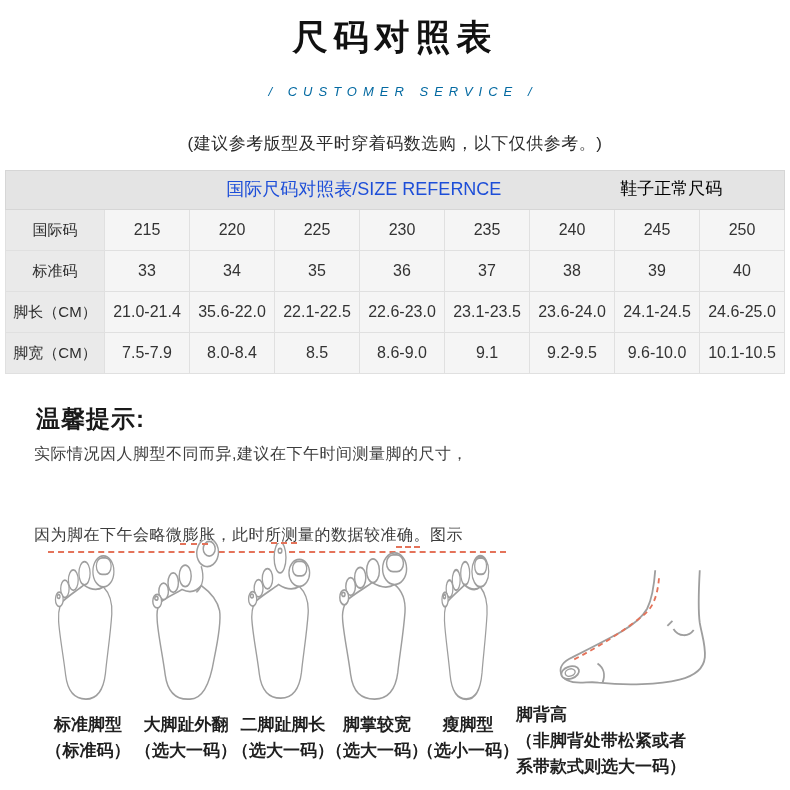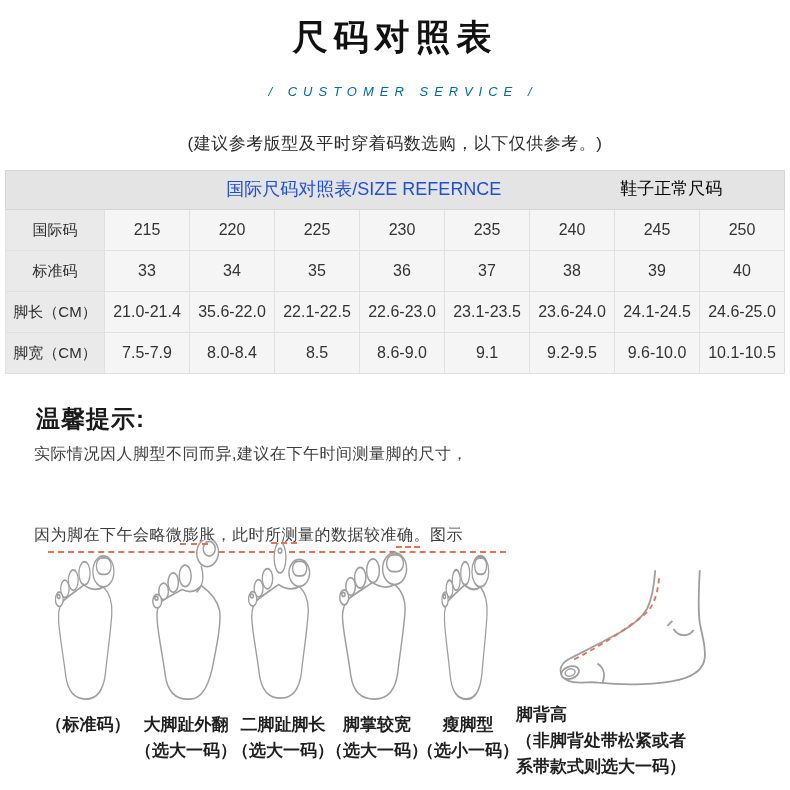--- a/index.html
+++ b/index.html
@@ -245,20 +245,21 @@
       <path d="M116 60 C121 68 131 68 136 61" fill="none" stroke="#9e9e9e" stroke-width="1.8"></path>
       <path d="M110 57 l5 -5" fill="none" stroke="#9e9e9e" stroke-width="1.8"></path>
       <path d="M46 113 C49 105 47 98 41 94" fill="none" stroke="#9e9e9e" stroke-width="1.8"></path>
       <ellipse cx="14" cy="103" rx="9" ry="6" transform="rotate(-18 14 103)" fill="#ffffff" stroke="#9e9e9e" stroke-width="1.8"></ellipse>
       <ellipse cx="14" cy="103" rx="5" ry="3.5" transform="rotate(-18 14 103)" fill="none" stroke="#9e9e9e" stroke-width="1.4"></ellipse>
       <path d="M18 90 C45 76 70 60 88 45 C98 36 101 22 102 6" fill="none" stroke="#e4735a" stroke-width="1.8" stroke-dasharray="5 4"></path>
     </svg>
   </div>
 
   <div class="foot-label" style="left:23px;top:712px;width:130px;">
+    <div>标准脚型</div>
     <div>（标准码）</div>
   </div>
   <div class="foot-label" style="left:121px;top:712px;width:130px;">
     <div>大脚趾外翻</div>
     <div>（选大一码）</div>
   </div>
   <div class="foot-label" style="left:218px;top:712px;width:130px;">
     <div>二脚趾脚长</div>
     <div>（选大一码）</div>
   </div>

